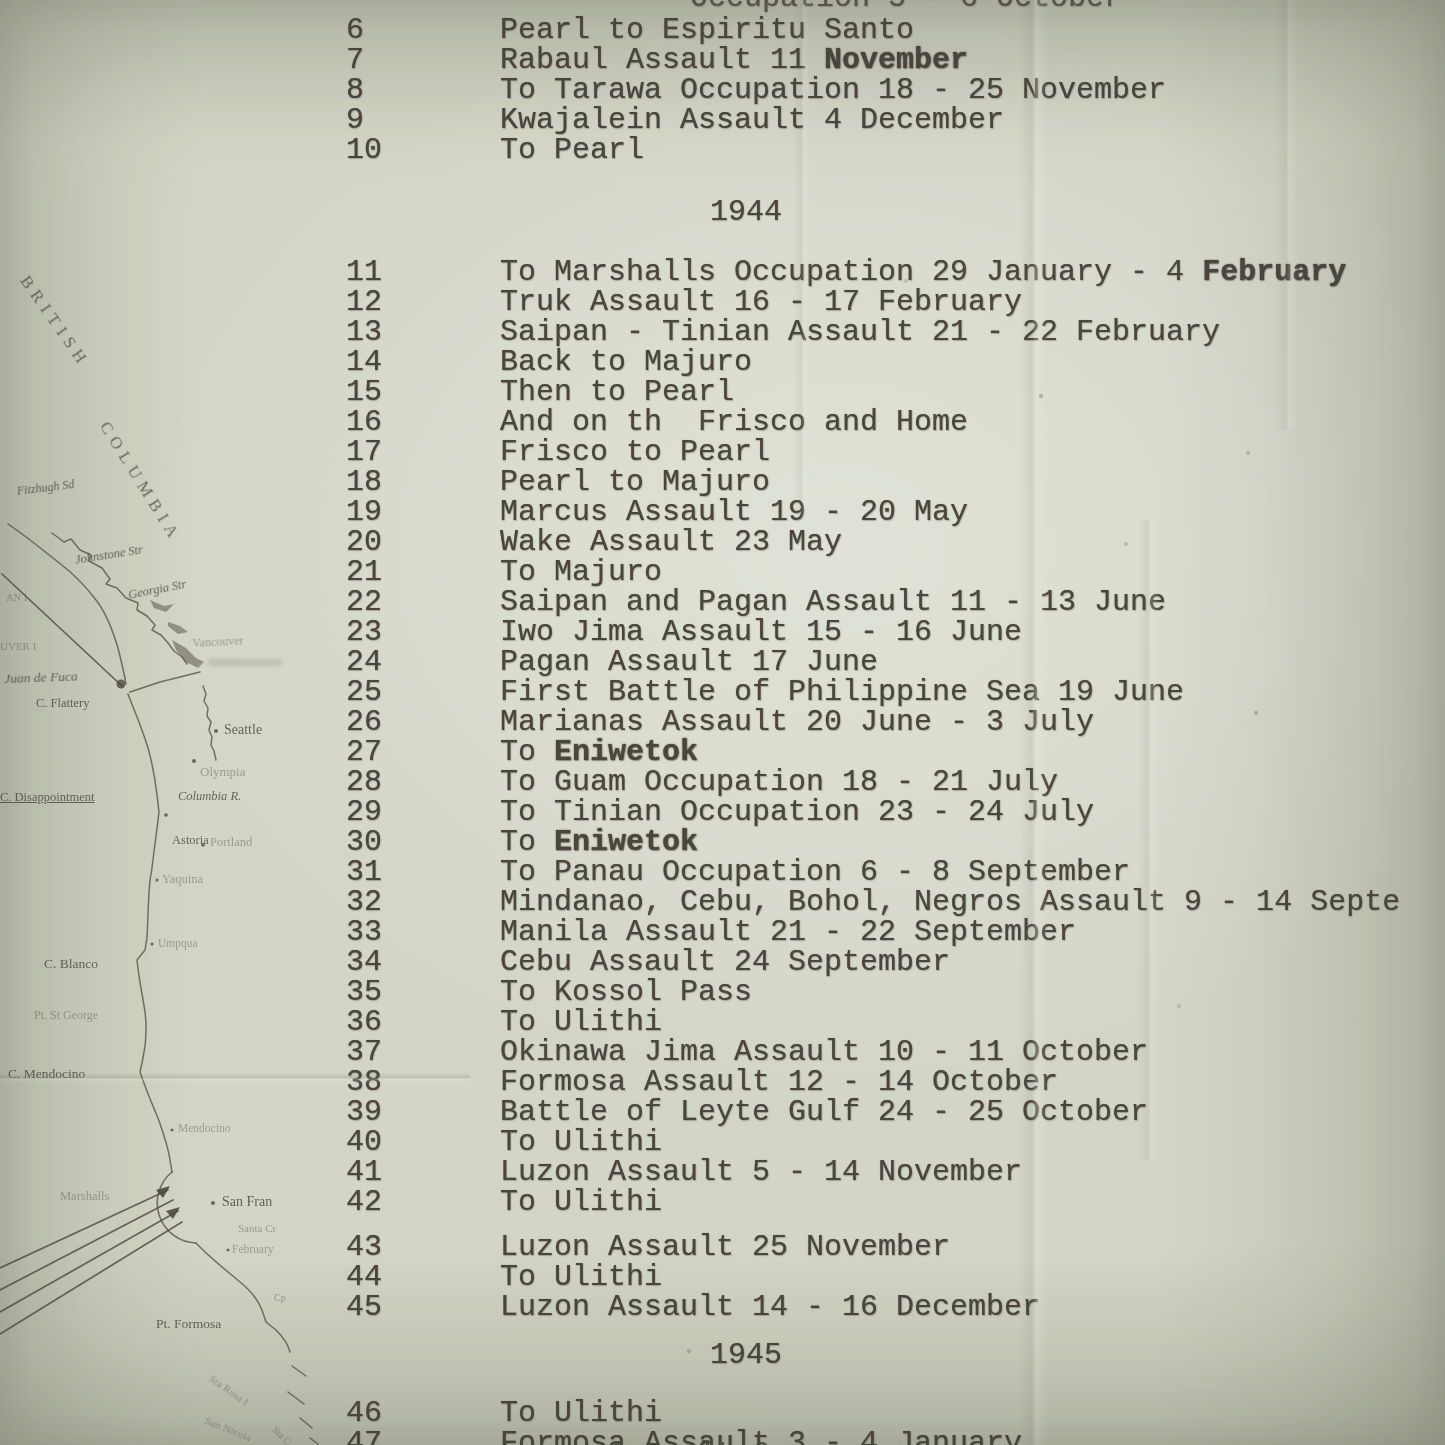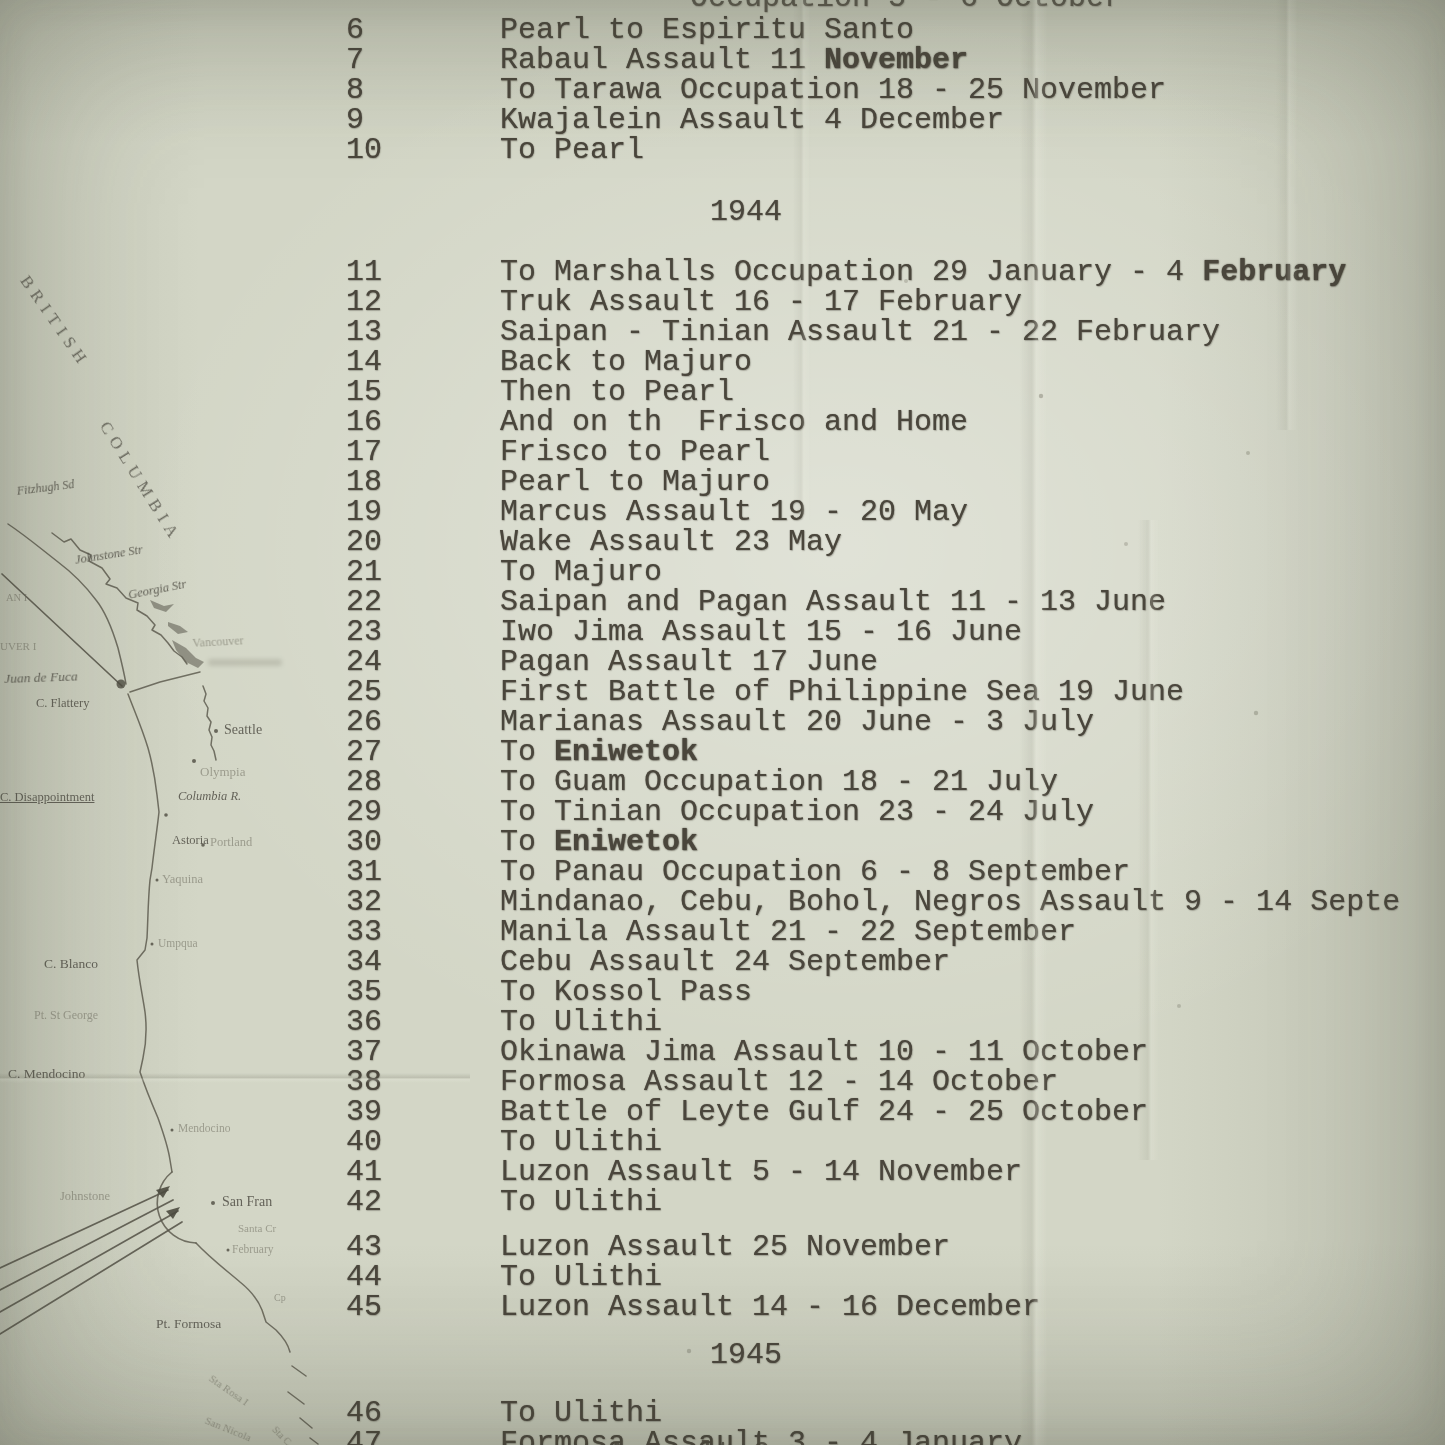--- a/index.html
+++ b/index.html
@@ -116,21 +116,21 @@
     <span class="ml" style="left: 0px; top: 790px; font-size: 12.5px; text-decoration: underline;">C. Disappointment</span>
     <span class="ml it" style="left: 178px; top: 789px; font-size: 12.5px;">Columbia R.</span>
     <span class="ml" style="left: 172px; top: 807px; font-size: 12.5px; margin-top: 26px;">Astoria</span>
     <span class="ml fade" style="left: 210px; top: 835px; font-size: 12.5px;">Portland</span>
     <span class="ml fade" style="left: 162px; top: 872px; font-size: 12.5px;">Yaquina</span>
     <span class="ml fade" style="left: 158px; top: 937px; font-size: 11.5px;">Umpqua</span>
     <span class="ml" style="left: 44px; top: 956px; font-size: 13.5px;">C. Blanco</span>
     <span class="ml fade" style="left: 34px; top: 1008px; font-size: 12px;">Pt. St George</span>
     <span class="ml" style="left: 8px; top: 1066px; font-size: 13.5px;">C. Mendocino</span>
     <span class="ml fade" style="left: 178px; top: 1122px; font-size: 11.5px;">Mendocino</span>
-    <span class="ml fade" style="left: 60px; top: 1189px; font-size: 12.5px;">Johnstone</span>
+    <span class="ml fade" style="left: 60px; top: 1189px; font-size: 12.5px;">Marshalls</span>
     <span class="ml" style="left: 222px; top: 1194px; font-size: 14px;">San Fran</span>
     <span class="ml fade" style="left: 238px; top: 1222px; font-size: 11px;">Santa Cr</span>
     <span class="ml fade" style="left: 232px; top: 1243px; font-size: 11.5px;">February</span>
     <span class="ml fade" style="left: 274px; top: 1292px; font-size: 10px;">Cp</span>
     <span class="ml" style="left: 156px; top: 1316px; font-size: 13.5px;">Pt. Formosa</span>
     <span class="ml fade" style="left: 214px; top: 1372px; font-size: 11px; transform: rotate(35deg);">Sta Rosa I</span>
     <span class="ml fade" style="left: 208px; top: 1414px; font-size: 11px; transform: rotate(22deg);">San Nicola</span>
     <span class="ml fade" style="left: 278px; top: 1424px; font-size: 10px; transform: rotate(45deg);">Sta C</span>
   </div>
 <div class="ghost-bar"></div>

